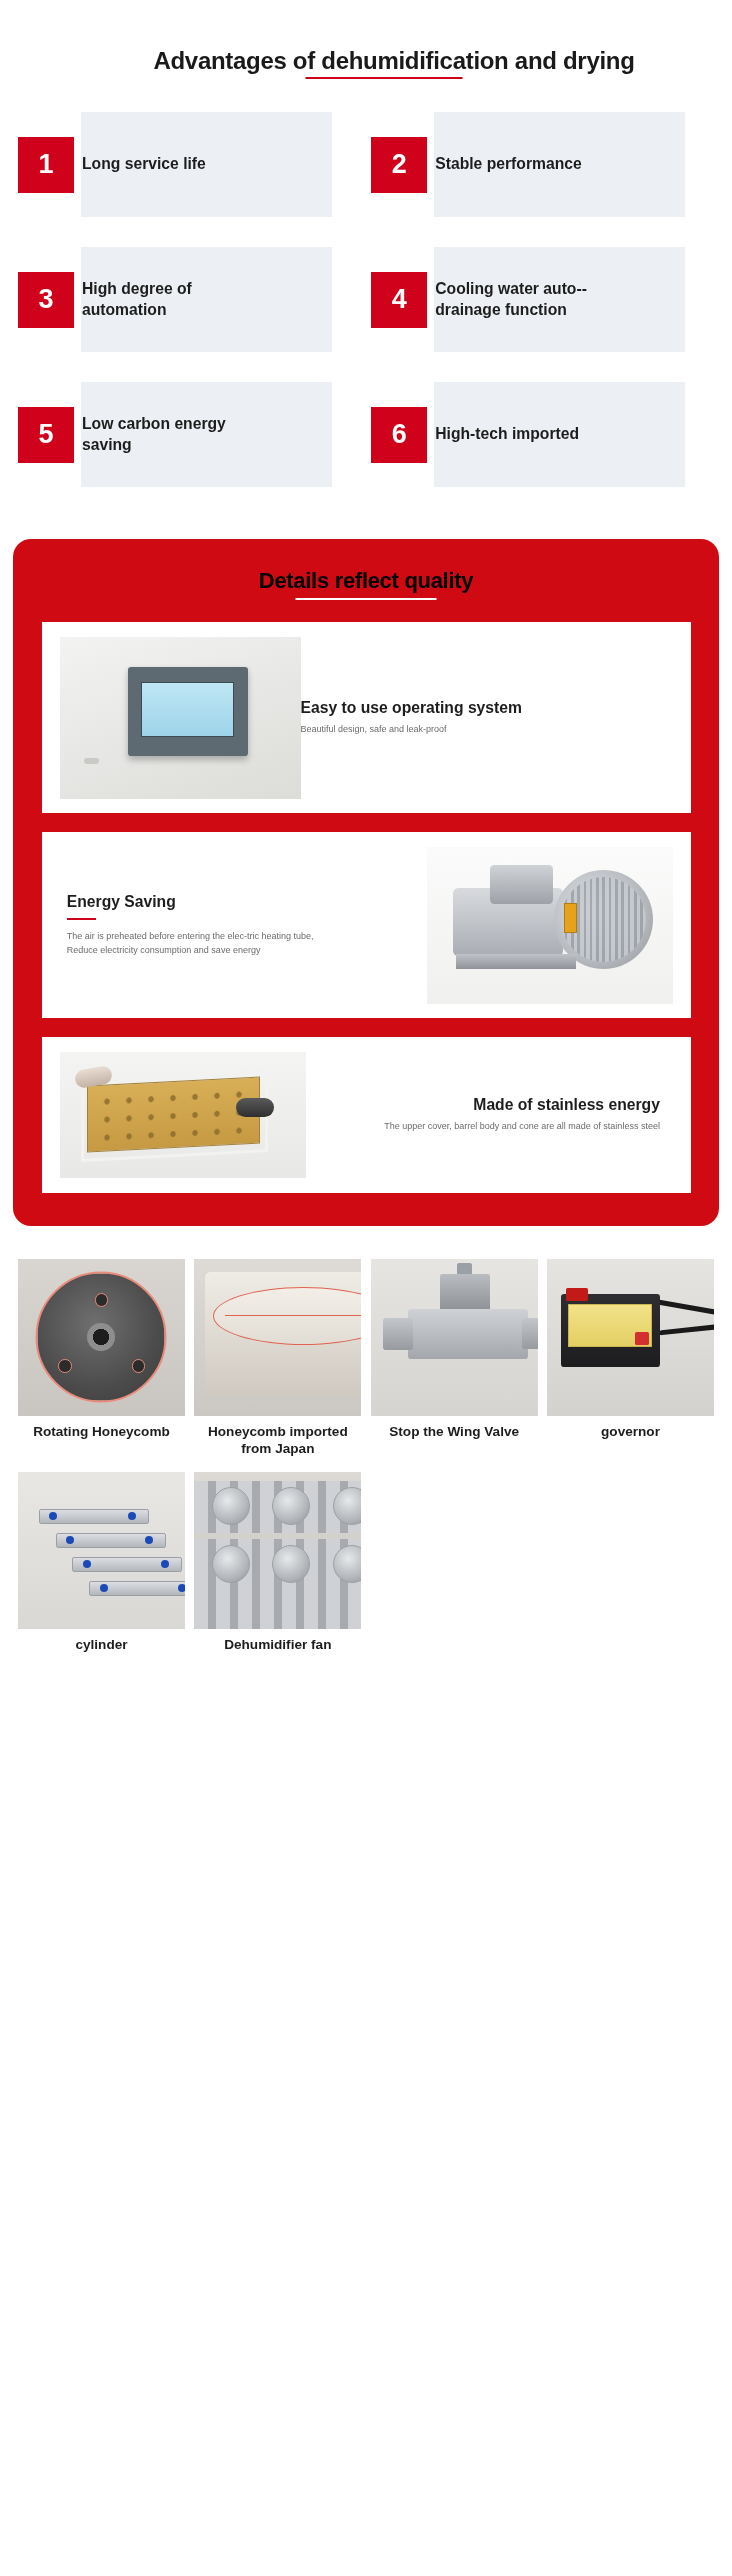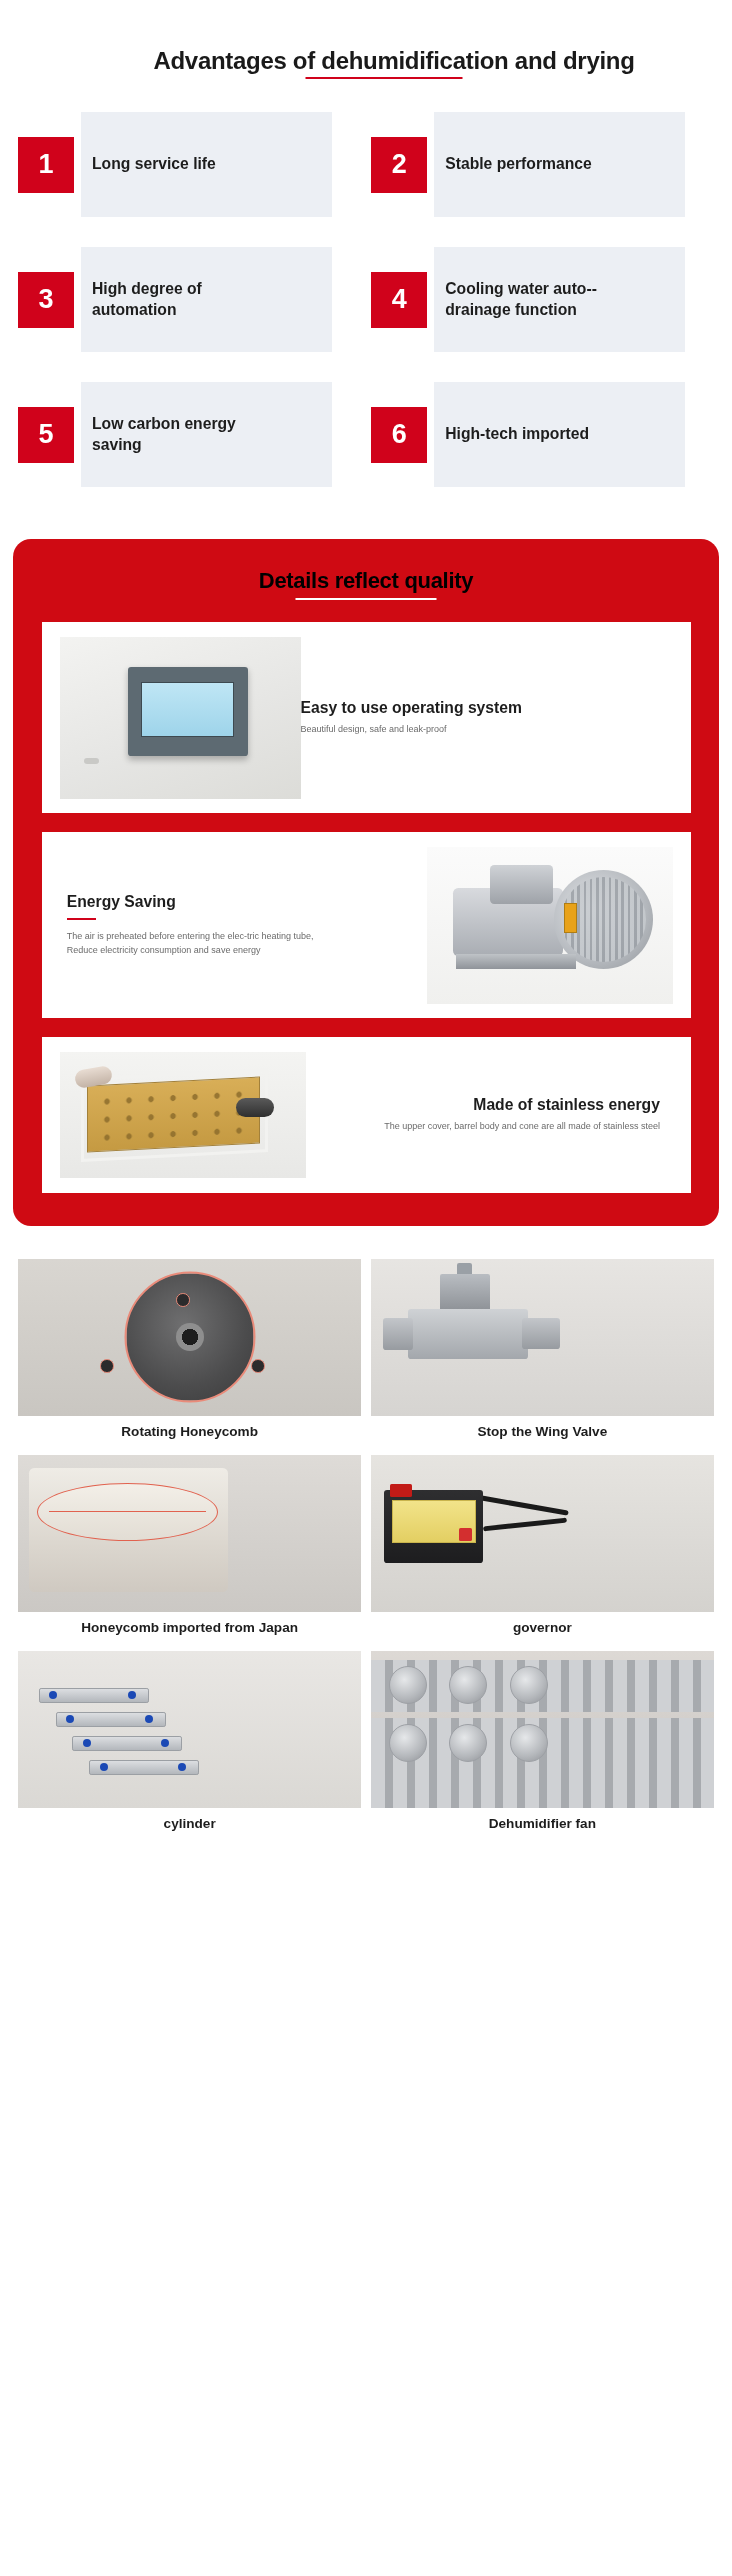--- a/index.html
+++ b/index.html
@@ -72,21 +72,21 @@
     font-size: 27px;
     font-weight: bold;
     display: flex;
     align-items: center;
     justify-content: center;
     flex: 0 0 auto;
   }
   .adv-label {
     position: relative;
     z-index: 2;
-    margin-left: 18px;
+    margin-left: 8px;
     font-size: 15.7px;
     font-weight: bold;
     color: #1d1d1d;
     line-height: 1.32;
     max-width: 173px;
   }
 
   
   .details {
     margin: 21px 13px 0 13px;
@@ -274,21 +274,21 @@
     transform: translateX(-50%);
     bottom: -5.2px;
     width: 251px;
     height: 1.6px;
     background: #cf0a13;
   }
   .parts-grid {
     width: 696px;
     margin: 0 auto;
     display: grid;
-    grid-template-columns: repeat(2, 1fr);
+    grid-template-columns: repeat(4, 1fr);
     grid-column-gap: 9.4px;
     grid-row-gap: 13.6px;
   }
   .part-cell { width: 100%; }
   .part-img {
     width: 100%;
     height: 157px;
     position: relative;
     overflow: hidden;
     background: #efeeec;
@@ -532,37 +532,37 @@
         <div class="hc-disc"></div>
         <div class="hc-hub"></div>
         <div class="hc-hole1"></div>
         <div class="hc-hole2"></div>
         <div class="hc-hole3"></div>
       </div>
       <div class="part-cap">Rotating Honeycomb</div>
     </div>
 
     <div class="part-cell">
+      <div class="part-img p-hcjp">
+        <div class="jp-cyl"></div>
+        <div class="jp-ellipse"></div>
+        <div class="jp-line"></div>
+      </div>
+      <div class="part-cap">Honeycomb imported from Japan</div>
+    </div>
+
+    <div class="part-cell">
       <div class="part-img p-valve">
         <div class="vl-stem"></div>
         <div class="vl-top"></div>
         <div class="vl-body"></div>
         <div class="vl-port-l"></div>
         <div class="vl-port-r"></div>
       </div>
       <div class="part-cap">Stop the Wing Valve</div>
-    </div>
-
-    <div class="part-cell">
-      <div class="part-img p-hcjp">
-        <div class="jp-cyl"></div>
-        <div class="jp-ellipse"></div>
-        <div class="jp-line"></div>
-      </div>
-      <div class="part-cap">Honeycomb imported from Japan</div>
     </div>
 
     <div class="part-cell">
       <div class="part-img p-governor">
         <div class="gv-wire"></div>
         <div class="gv-wire2"></div>
         <div class="gv-box"></div>
         <div class="gv-badge"></div>
         <div class="gv-face"></div>
         <div class="gv-red"></div>

